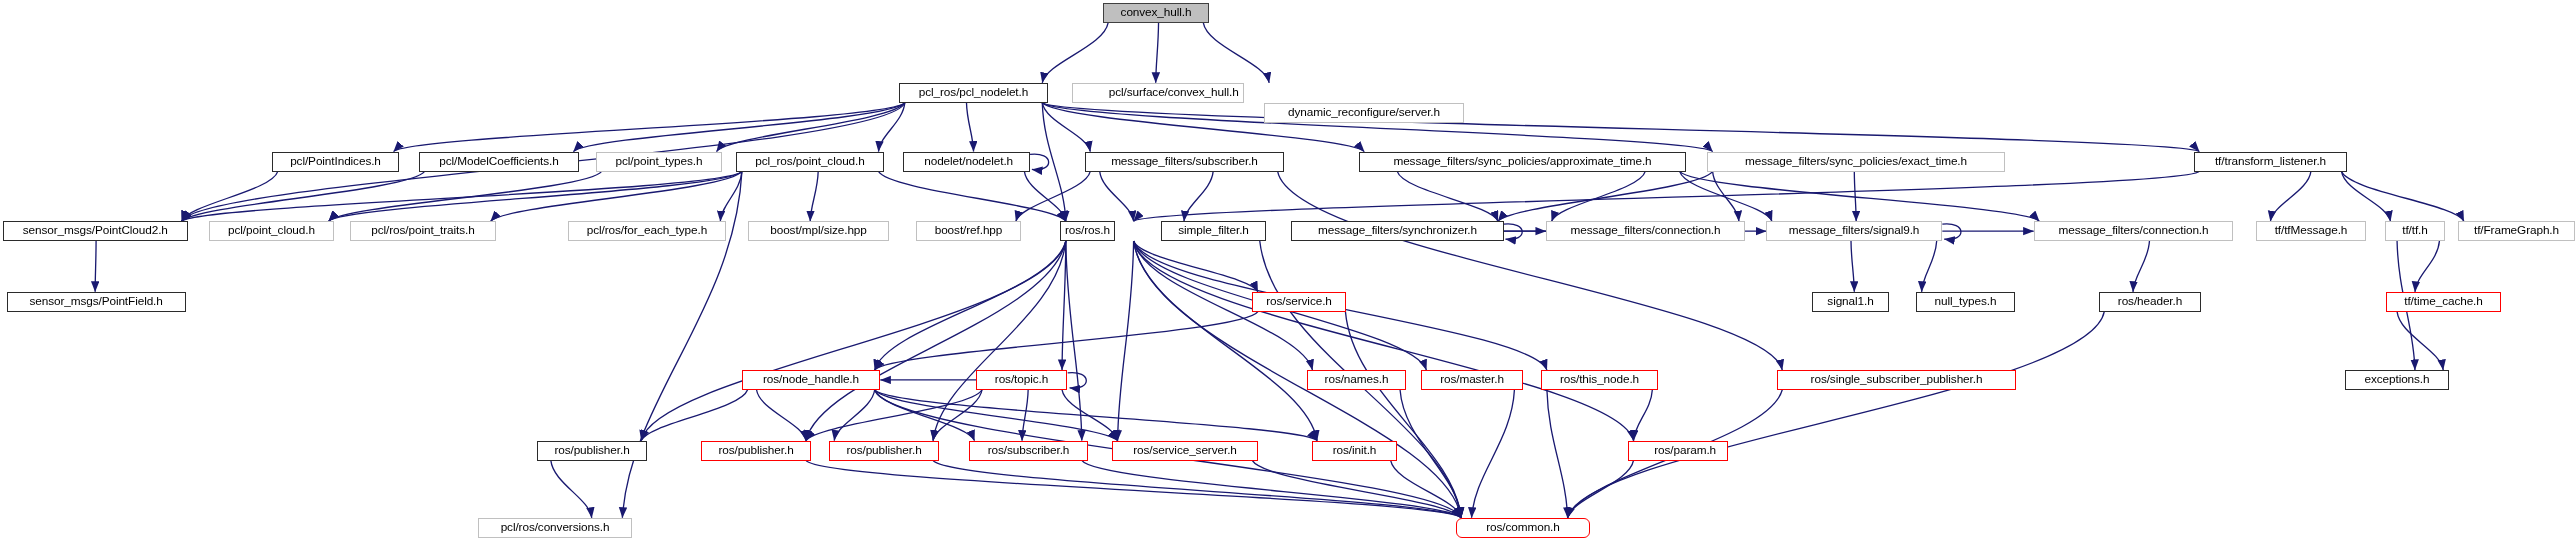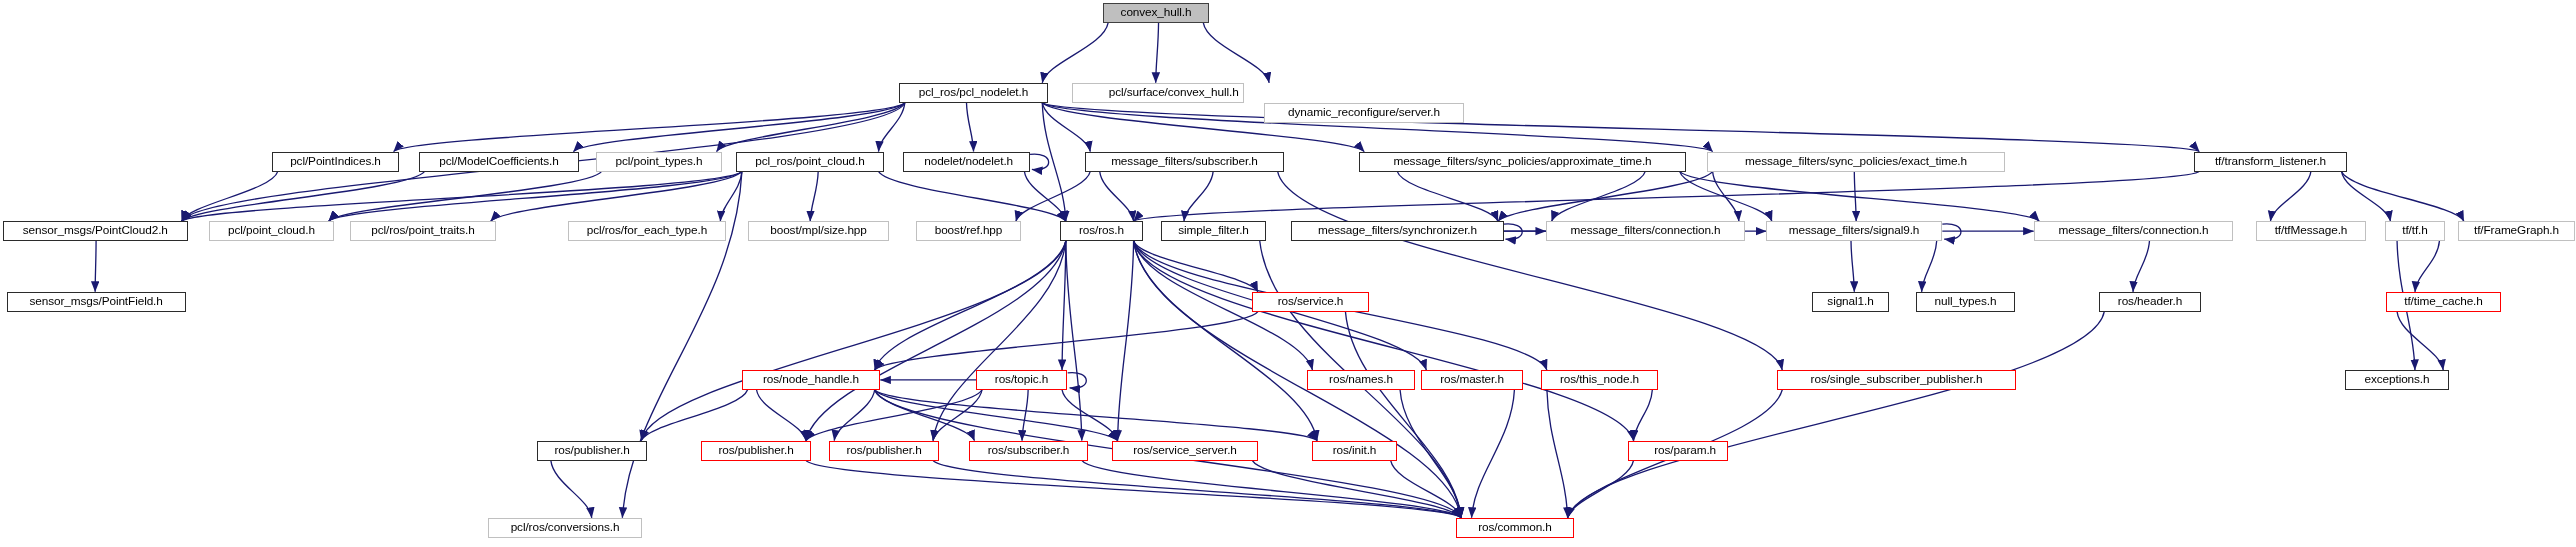--- a/index.html
+++ b/index.html
@@ -212,21 +212,21 @@
       </div>
       <div class="node" style="left: 568px; top: 221px; width: 158px;">
         <span>pcl/ros/for_each_type.h</span>
       </div>
       <div class="node" style="left: 748px; top: 221px; width: 141px;">
         <span>boost/mpl/size.hpp</span>
       </div>
       <div class="node" style="left: 916px; top: 221px; width: 105px;">
         <span>boost/ref.hpp</span>
       </div>
-      <div class="node solid" style="left: 1060px; top: 221px; width: 83px; text-align: center;">
+      <div class="node solid" style="left: 1060px; top: 221px; width: 55px; text-align: center;">
         <span>ros/ros.h</span>
       </div>
       <div class="node solid" style="left: 1161px; top: 221px; width: 105px;">
         <span>simple_filter.h</span>
       </div>
       <div class="node solid" style="left: 1291px; top: 221px; width: 213px;">
         <span>message_filters/synchronizer.h</span>
       </div>
       <div class="node" style="left: 1546px; top: 221px; width: 199px;">
         <span>message_filters/connection.h</span>
@@ -242,42 +242,42 @@
       </div>
       <div class="node" style="left: 2385px; top: 221px; width: 60px;">
         <span>tf/tf.h</span>
       </div>
       <div class="node" style="left: 2458px; top: 221px; width: 117px;">
         <span>tf/FrameGraph.h</span>
       </div>
       <div class="node solid" style="left: 6.6px; top: 292px; width: 179px;">
         <span>sensor_msgs/PointField.h</span>
       </div>
-      <div class="node redbox" style="left: 1252px; top: 292px; width: 117px;">
+      <div class="node redbox" style="left: 1252px; top: 292px; width: 94px;">
         <span>ros/service.h</span>
       </div>
       <div class="node solid" style="left: 1812px; top: 292px; width: 77px;">
         <span>signal1.h</span>
       </div>
       <div class="node solid" style="left: 1916px; top: 292px; width: 99px;">
         <span>null_types.h</span>
       </div>
       <div class="node solid" style="left: 2099px; top: 292px; width: 102px;">
         <span>ros/header.h</span>
       </div>
       <div class="node redbox" style="left: 2386px; top: 292px; width: 115px;">
         <span>tf/time_cache.h</span>
       </div>
       <div class="node redbox" style="left: 742px; top: 370px; width: 138px;">
         <span>ros/node_handle.h</span>
       </div>
       <div class="node redbox" style="left: 976px; top: 370px; width: 91px;">
         <span>ros/topic.h</span>
       </div>
-      <div class="node redbox" style="left: 1307px; top: 370px; width: 108px;">
+      <div class="node redbox" style="left: 1307px; top: 370px; width: 99px;">
         <span>ros/names.h</span>
       </div>
       <div class="node redbox" style="left: 1421px; top: 370px; width: 102px;">
         <span>ros/master.h</span>
       </div>
       <div class="node redbox" style="left: 1541px; top: 370px; width: 117px;">
         <span>ros/this_node.h</span>
       </div>
       <div class="node redbox" style="left: 1777px; top: 370px; width: 239px;">
         <span>ros/single_subscriber_publisher.h</span>
@@ -296,24 +296,24 @@
       </div>
       <div class="node redbox" style="left: 1112px; top: 441px; width: 146px;">
         <span>ros/service_server.h</span>
       </div>
       <div class="node redbox" style="left: 1312px; top: 441px; width: 85px;">
         <span>ros/init.h</span>
       </div>
       <div class="node redbox" style="left: 1628px; top: 441px; width: 100px; padding-left: 19px;">
         <span>ros/param.h</span>
       </div>
-      <div class="node redbox" style="left: 1456px; top: 518px; width: 118px;">
+      <div class="node redbox" style="left: 1456px; top: 518px; width: 134px; border-radius: 6px;">
         <span>ros/common.h</span>
       </div>
-      <div class="node" style="left: 488px; top: 518px; width: 154px;">
+      <div class="node" style="left: 478px; top: 518px; width: 154px;">
         <span>pcl/ros/conversions.h</span>
       </div>
       <div class="node solid" style="left: 2345px; top: 370px; width: 104px;">
         <span>exceptions.h</span>
       </div>
     </div>
 </div>
 
 
 </body></html>

